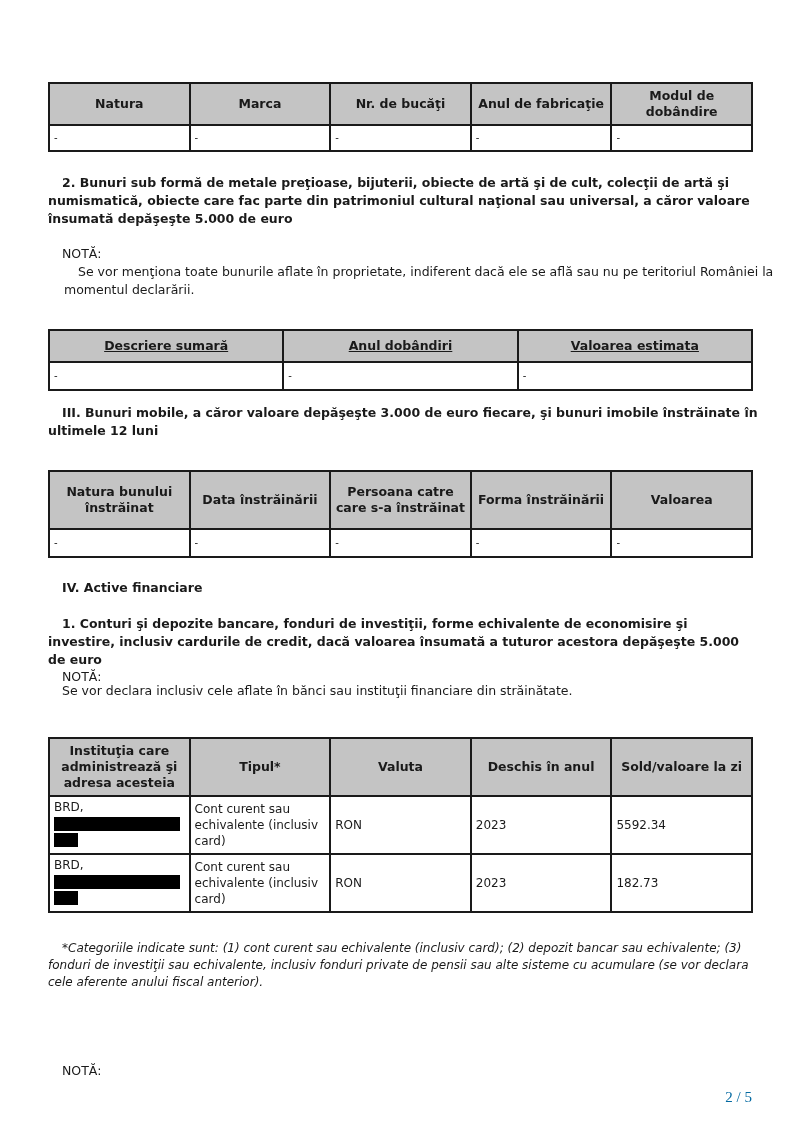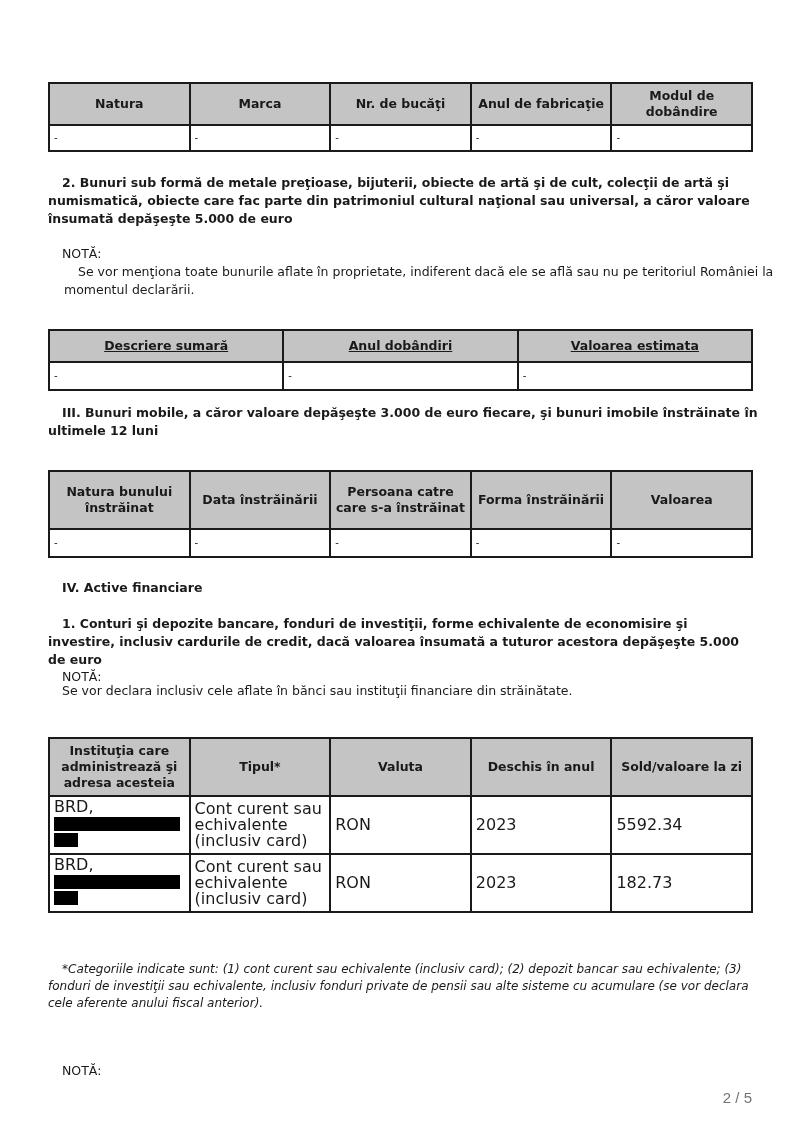--- a/index.html
+++ b/index.html
@@ -15,37 +15,37 @@
   }
   table.grid th, table.grid td {
     border: 2px solid #1a1a1a;
   }
   table.grid th {
     background: #c4c4c4; font-weight: bold; text-align: center;
     line-height: 16px; padding: 2px 4px;
   }
   table.grid td {
     background: #ffffff; font-weight: normal; text-align: left;
-    padding: 2px 4px; font-size: 16px; line-height: 16px; vertical-align: middle;
+    padding: 2px 4px; font-size: 12px; line-height: 16px; vertical-align: middle;
   }
   table.grid td.dash { font-size: 10px; height: 20px; vertical-align: middle; }
   .para {
     position: absolute; left: 48px; width: 710px;
     font-size: 12.5px; line-height: 18px;
   }
   .bold { font-weight: bold; }
   .indent { text-indent: 14px; }
   .note-label { padding-left: 14px; }
   .italic { font-style: italic; font-size: 12px; line-height: 17px; }
   .redact { display: block; background: #000; height: 14px; margin: 2px 0; }
   .redact.long { width: 126px; }
   .redact.short { width: 24px; }
   .page-num {
     position: absolute; right: 48px; top: 1089px;
-    font-family: Liberation Sans, sans-serif; font-size: 15px; color: #737373;
+    font-family: Liberation Serif, serif; font-size: 15px; color: #0369a1;
   }
 </style>
 </head>
 <body>
 
 <div class="page">
 
   <table class="grid" style="top:82px;">
     <tbody>
         <tr style="height:42px;">
@@ -139,19 +139,19 @@
         <span class="redact short"></span>
       </td>
       <td>Cont curent sau echivalente (inclusiv card)</td>
       <td>RON</td>
       <td>2023</td>
       <td>182.73</td>
     </tr>
   </tbody>
     </table>
 
-  <div class="para italic indent" style="top:940px;margin-top:21px;">*Categoriile indicate sunt: (1) cont curent sau echivalente (inclusiv card); (2) depozit bancar sau echivalente; (3) fonduri de investiţii sau echivalente, inclusiv fonduri private de pensii sau alte sisteme cu acumulare (se vor declara cele aferente anului fiscal anterior).</div>
+  <div class="para italic indent" style="top:940px;">*Categoriile indicate sunt: (1) cont curent sau echivalente (inclusiv card); (2) depozit bancar sau echivalente; (3) fonduri de investiţii sau echivalente, inclusiv fonduri private de pensii sau alte sisteme cu acumulare (se vor declara cele aferente anului fiscal anterior).</div>
 
 
   <div class="para note-label" style="top:1062px;">NOTĂ:</div>
 
   <div class="page-num">2 / 5</div>
 </div>
 
 </body></html>

